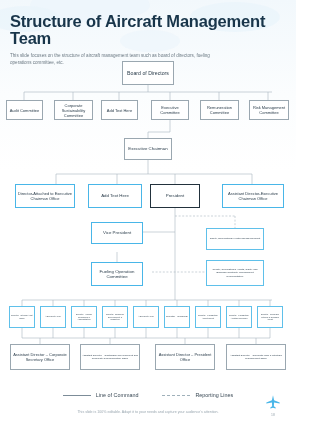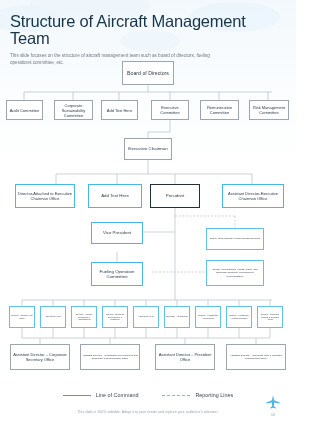--- a/index.html
+++ b/index.html
@@ -18,21 +18,21 @@
   
   .cloud { position:absolute; background:#e9f4fb; border-radius:50%; opacity:.75; }
   .c1 { width:70px; height:26px; left:-10px; top:6px; }
   .c2 { width:90px; height:30px; left:190px; top:2px; }
   .c3 { width:60px; height:22px; left:120px; top:30px; opacity:.5;}
   .c4 { width:120px; height:34px; left:30px; top:-12px; opacity:.5;}
 
   h1.title {
     position:relative;
     font-size: 16.5px;
-    font-weight: normal;
+    font-weight: bold;
     color:#18354a;
     letter-spacing:-0.2px;
     padding: 13px 10px 0 10px;
     line-height: 1.05;
   }
   p.subtitle {
     position:relative;
     font-size: 4.6px;
     color:#6d7a84;
     padding: 4px 10px 0 10px;

